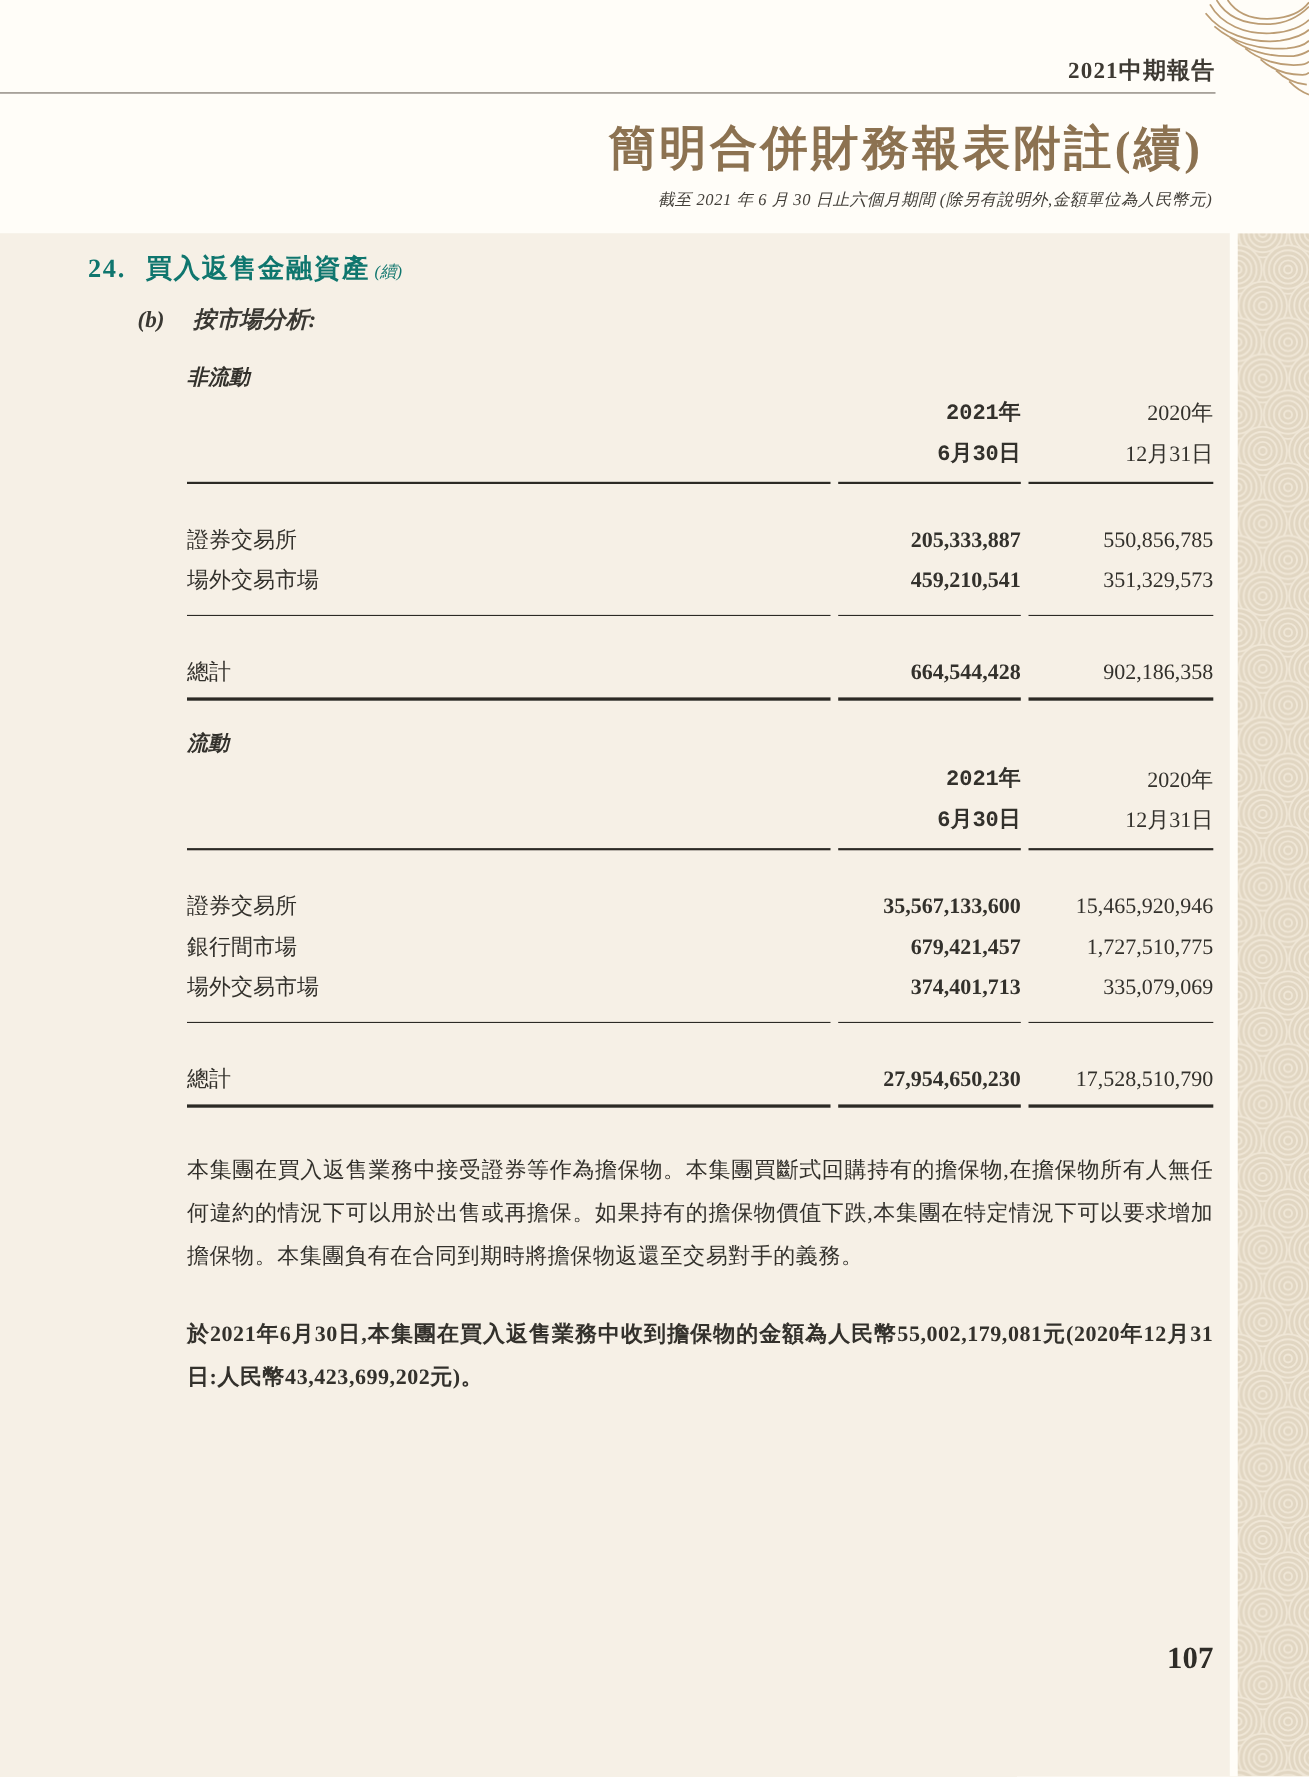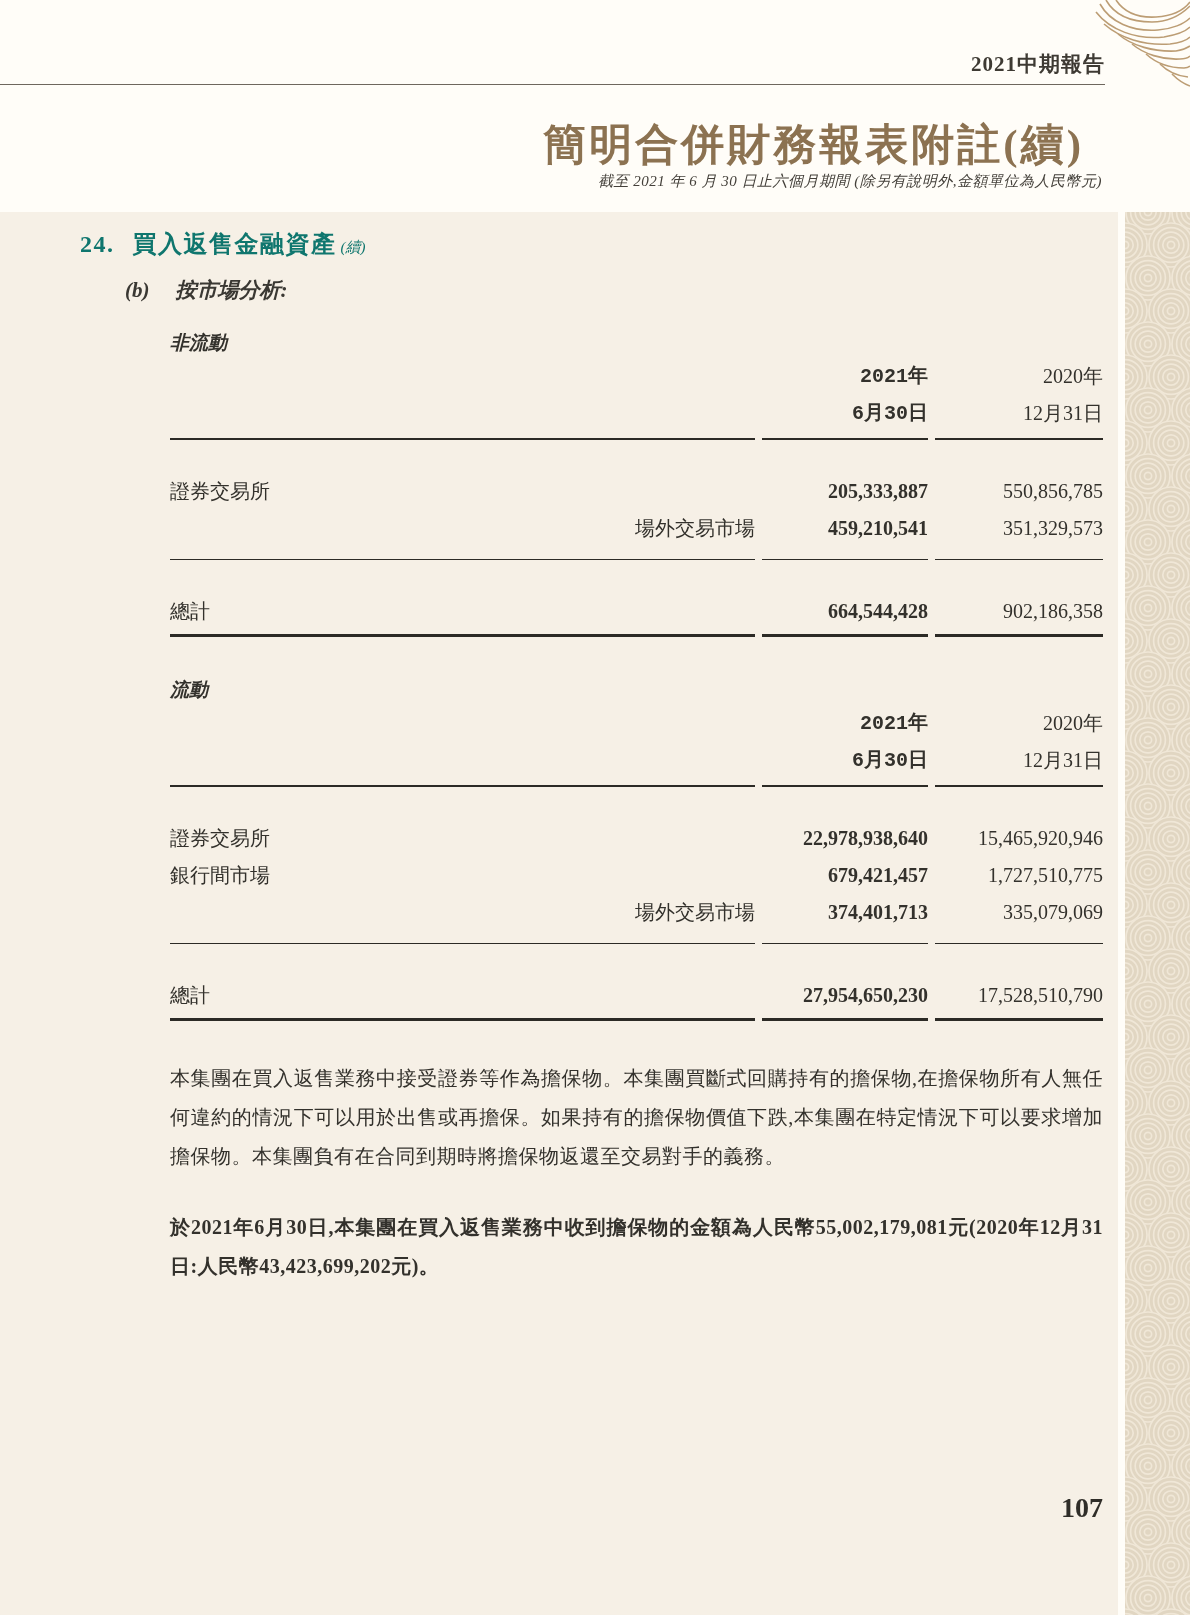--- a/index.html
+++ b/index.html
@@ -12,21 +12,21 @@
   
   .report-label{
     position:absolute;top:50px;right:85px;
     font-size:21px;font-weight:700;color:#3e3a33;letter-spacing:1px;
   }
   .header-rule{
     position:absolute;top:84px;left:0;width:1105px;height:0;
     border-top:1.5px solid #6e675e;
   }
   .doc-title{
-    position:absolute;top:98px;right:88px;margin:18px;
+    position:absolute;top:98px;right:88px;margin:8px;
     font-size:43px;font-weight:700;color:#8c7251;letter-spacing:3px;
     white-space:nowrap;
   }
   .doc-subtitle{
     position:absolute;top:172px;right:88px;
     font-size:15px;font-style:italic;color:#44403a;letter-spacing:.5px;
     white-space:nowrap;
   }
   
   .content-bg{
@@ -58,21 +58,21 @@
   
   .grid{
     display:grid;grid-template-columns:1fr 166px 168px;column-gap:7px;
     font-size:20px;
   }
   .cell{line-height:37px;}
   .h{border-bottom:2.2px solid #2c2a25;padding-bottom:6px;padding-top:2px;}
   .h div{text-align:right;line-height:37px;}
   .h .y21{font-weight:700;font-family:Liberation Mono, monospace;}
   .dr.first{padding-top:33px;}
-  .dr.last{padding-bottom:12px;border-bottom:1.6px solid #2c2a25;text-align:right;}
+  .dr.last{padding-bottom:12px;border-bottom:1.6px solid #2c2a25;}
   .tot{padding-top:33px;padding-bottom:4px;border-bottom:3px solid #2c2a25;}
   .num21{text-align:right;font-weight:700;}
   .num20{text-align:right;}
   
   .para{
     font-size:20px;line-height:39px;text-align:justify;letter-spacing:.5px;
     margin:0;margin-top:38px;
   }
   .para.second{margin-top:32px;font-weight:bold;}
   .pg-num{
@@ -159,34 +159,34 @@
 
       <div class="cell dr last">場外交易市場</div>
       <div class="cell dr last num21">459,210,541</div>
       <div class="cell dr last num20">351,329,573</div>
 
       <div class="cell tot">總計</div>
       <div class="cell tot num21">664,544,428</div>
       <div class="cell tot num20">902,186,358</div>
     </div>
 
-    <div class="group-label" style="margin-top:40px;">流動</div>
+    <div class="group-label" style="margin-top:26px;">流動</div>
     <div class="grid">
       <div class="cell h"></div>
       <div class="cell h">
         <div class="y21">2021年</div>
         <div class="y21">6月30日</div>
       </div>
       <div class="cell h">
         <div>2020年</div>
         <div>12月31日</div>
       </div>
 
       <div class="cell dr first">證券交易所</div>
-      <div class="cell dr first num21">22,978,938,640</div>
+      <div class="cell dr first num21">35,567,133,600</div>
       <div class="cell dr first num20">15,465,920,946</div>
 
       <div class="cell dr">銀行間市場</div>
       <div class="cell dr num21">679,421,457</div>
       <div class="cell dr num20">1,727,510,775</div>
 
       <div class="cell dr last">場外交易市場</div>
       <div class="cell dr last num21">374,401,713</div>
       <div class="cell dr last num20">335,079,069</div>
 

